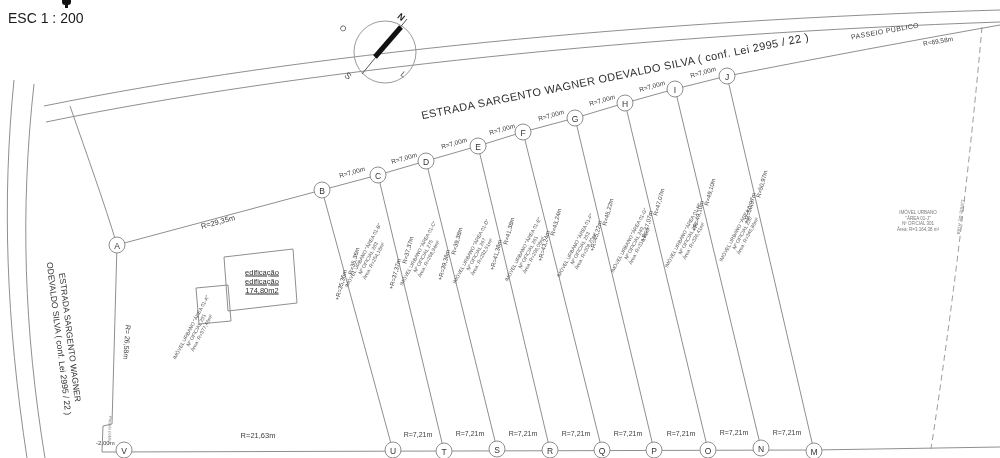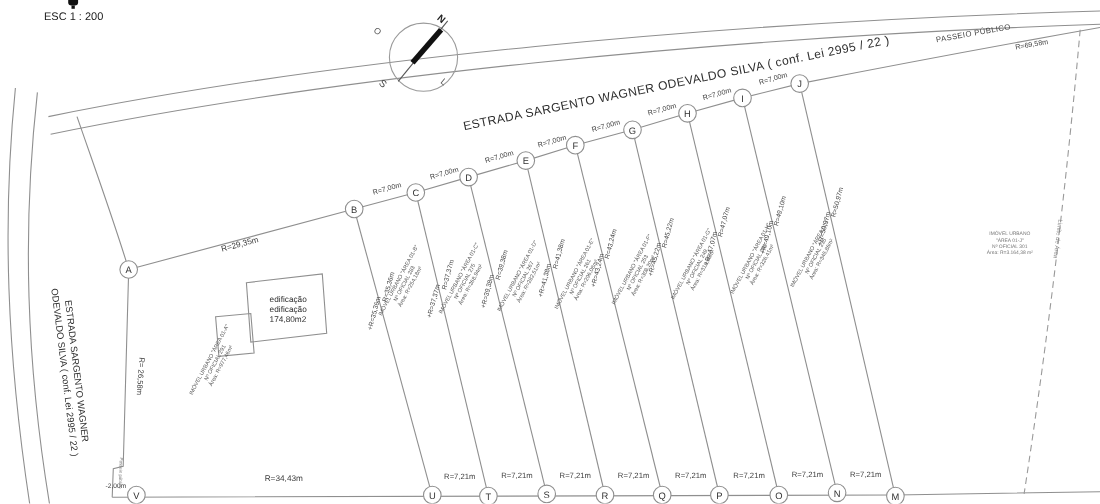--- a/index.html
+++ b/index.html
@@ -56,43 +56,43 @@
     </g>
 
     <path d="M 982,27 Q 963,240 931,449" fill="none" stroke="#9a9a9a" stroke-width="1" stroke-dasharray="6 4"></path>
 
     <circle cx="385" cy="52" r="31" fill="none" stroke="#9a9a9a" stroke-width="1"></circle>
     <line x1="362" y1="74" x2="407" y2="19" stroke="#555" stroke-width="1"></line>
     <line x1="375" y1="57" x2="401" y2="27" stroke="#111" stroke-width="5"></line>
   </svg>
 
   <div class="blackmark"></div>
-  <div class="lbl" style="left:8px;top:10px;font-size:10px;color:#1a1a1a;margin-left:32px;">ESC 1 : 200</div>
+  <div class="lbl" style="left:8px;top:10px;font-size:14px;color:#1a1a1a;">ESC 1 : 200</div>
 
   <div class="compass-letter" style="left:398px;top:12px;transform:rotate(40deg);font-weight:bold;">N</div>
   <div class="compass-letter" style="left:340px;top:24px;transform:rotate(40deg);font-size:8px;color:#555;">O</div>
   <div class="compass-letter" style="left:345px;top:71px;transform:rotate(40deg);font-size:9px;color:#444;">S</div>
   <div class="compass-letter" style="left:401px;top:70px;transform:rotate(40deg);font-size:8px;color:#555;">L</div>
 
   <div class="lbl ctr" style="left:615px;top:76px;transform:translate(-50%,-50%) rotate(-11.5deg);font-size:11px;letter-spacing:0.4px;color:#2e2e2e;">ESTRADA SARGENTO WAGNER ODEVALDO SILVA ( conf. Lei 2995 / 22 )</div>
   <div class="lbl" style="left:64px;top:338px;transform:translate(-50%,-50%) rotate(83deg);text-align:center;font-size:8.5px;line-height:11px;color:#2e2e2e;">
     <div>ESTRADA SARGENTO WAGNER</div>
     <div>ODEVALDO SILVA ( conf. Lei 2995 / 22 )</div>
   </div>
   <div class="lbl ctr" style="left:885px;top:31px;transform:translate(-50%,-50%) rotate(-10deg);font-size:7px;letter-spacing:0.4px;color:#444;">PASSEIO PÚBLICO</div>
   <div class="lbl ctr" style="left:938px;top:41px;transform:translate(-50%,-50%) rotate(-10deg);font-size:6.5px;color:#444;">R=69,58m</div>
 
   <div class="lbl ctr" style="left:218px;top:222px;transform:translate(-50%,-50%) rotate(-15deg);font-size:7.5px;">R=29,35m</div>
   <div class="lbl ctr" style="left:127px;top:342px;transform:translate(-50%,-50%) rotate(94deg);font-size:7px;">R= 26,58m</div>
-  <div class="lbl ctr" style="left:258px;top:435px;transform:translate(-50%,-50%);font-size:7.5px;">R=34,43m</div>
+  <div class="lbl ctr" style="left:258px;top:435px;transform:translate(-50%,-50%);font-size:7.5px;">R=21,63m</div>
   <div class="lbl" style="left:96px;top:440px;font-size:6px;">-2,00m</div>
   <div class="lbl ctr" style="left:110px;top:430px;transform:translate(-50%,-50%) rotate(92deg);font-size:4px;color:#777;">Passeio público</div>
   <div class="lbl ctr" style="left:961px;top:217px;transform:translate(-50%,-50%) rotate(97deg);font-size:5.5px;color:#888;">Limite de Área</div>
 
-  <div class="lbl" style="left:262px;top:281px;transform:translate(-50%,-50%);text-align:left;font-size:7.5px;line-height:9px;color:#2e2e2e;">
+  <div class="lbl" style="left:262px;top:281px;transform:translate(-50%,-50%);text-align:center;font-size:7.5px;line-height:9px;color:#2e2e2e;text-decoration:underline;">
     <div>edificação</div>
     <div>edificação</div>
     <div>174,80m2</div>
   </div>
 
   <div class="vx" style="left:117px;top:245px;">
       <span>A</span>
     </div>
   <div class="vx" style="left:322px;top:190px;">
       <span>B</span>

